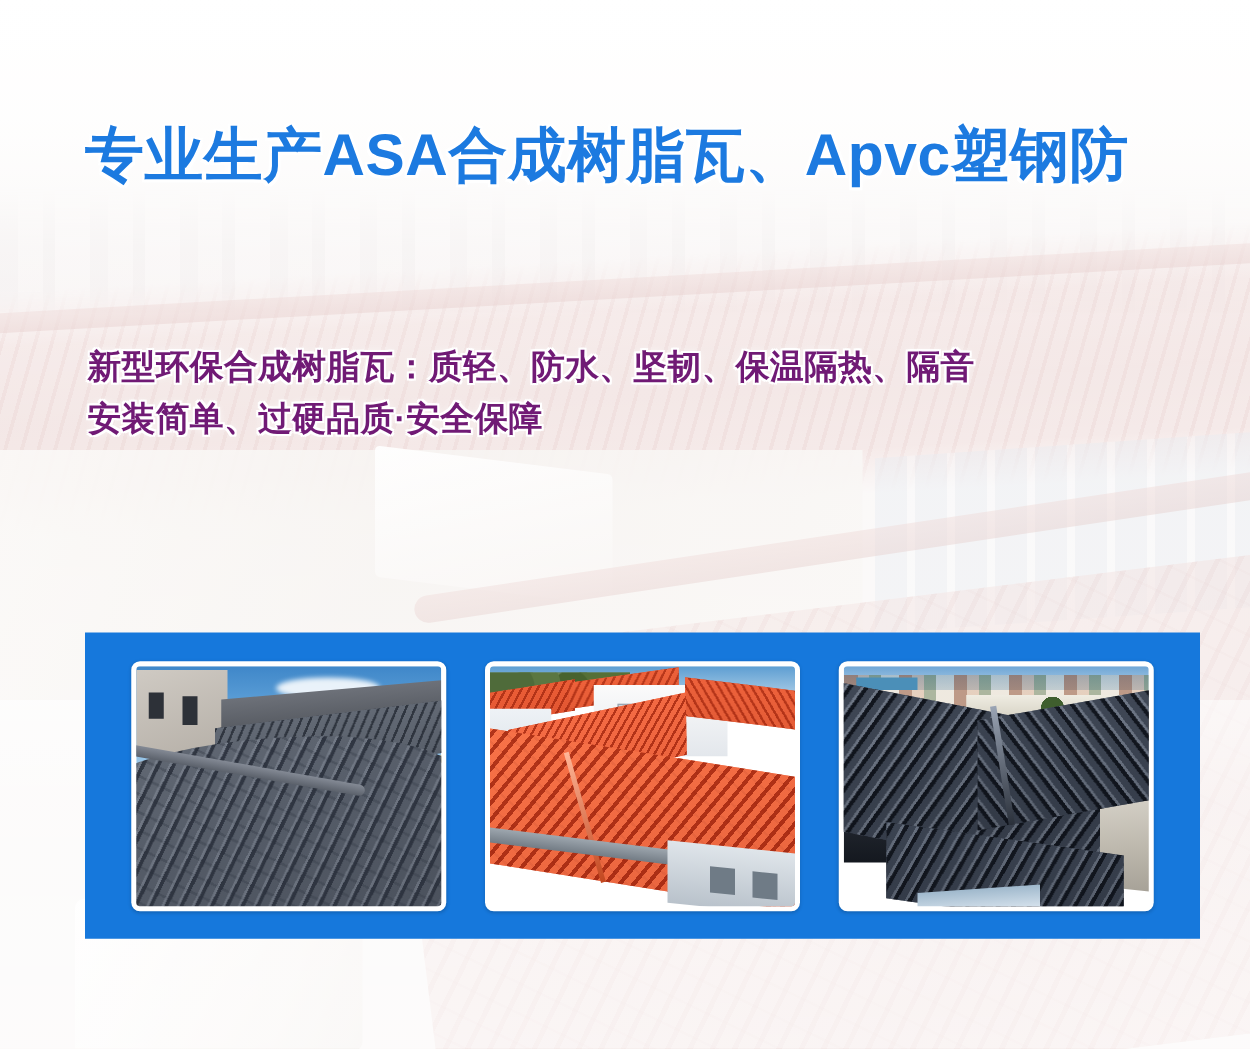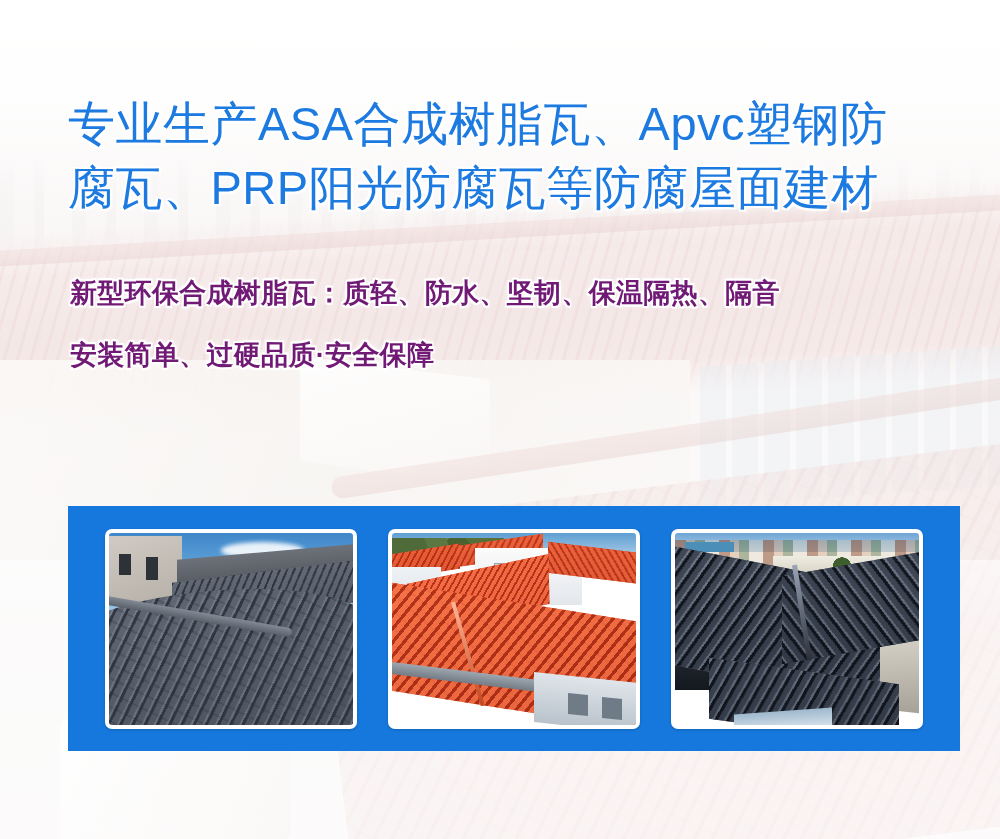--- a/index.html
+++ b/index.html
@@ -136,21 +136,21 @@
 
   
   .content { position:absolute; inset:0; }
 
   .title-block {
     position:absolute; left:68px; top:92px; width:880px;
   }
   .title-line {
     font-size:47px;
     line-height:64px;
-    font-weight:normal;
+    font-weight:bold;
     color:#1c7ae0;
     letter-spacing:.5px;
     white-space:nowrap;
     text-shadow:
        2px 0 0 #ffffff, -2px 0 0 #ffffff,
        0 2px 0 #ffffff, 0 -2px 0 #ffffff,
        2px 2px 0 #ffffff, -2px 2px 0 #ffffff,
        2px -2px 0 #ffffff, -2px -2px 0 #ffffff,
        0 0 9px rgba(255,255,255,.95),
        0 0 16px rgba(255,255,255,.8);
@@ -166,21 +166,21 @@
     color:#701a75;
     letter-spacing:.3px;
     white-space:nowrap;
     text-shadow:
        1.6px 0 0 #ffffff, -1.6px 0 0 #ffffff,
        0 1.6px 0 #ffffff, 0 -1.6px 0 #ffffff,
        1.6px 1.6px 0 #ffffff, -1.6px 1.6px 0 #ffffff,
        1.6px -1.6px 0 #ffffff, -1.6px -1.6px 0 #ffffff,
        0 0 7px rgba(255,255,255,.9);
   }
-  .sub-line.gap { margin-top:20px; }
+  .sub-line.gap { }
 
   
   .gallery {
     position:absolute;
     left:68px; top:506px;
     width:892px; height:245px;
     background:#1678dc;
     display:flex;
     align-items:center;
     justify-content:space-between;
@@ -458,21 +458,20 @@
     <div class="bg-ridge-b"></div>
     <div class="bg-dormer"></div>
     <div class="bg-bottom-wash"></div>
     <div class="bg-veil"></div>
   </div>
 
   <div class="content">
 
     <div class="title-block">
       <div class="title-line">专业生产ASA合成树脂瓦、Apvc塑钢防</div>
-      <div class="title-line">腐瓦、PRP阳光防腐瓦等防腐屋面建材</div>
     </div>
 
     <div class="sub-block">
       <div class="sub-line">新型环保合成树脂瓦：质轻、防水、坚韧、保温隔热、隔音</div>
       <div class="sub-line gap">安装简单、过硬品质·安全保障</div>
     </div>
 
     <div class="gallery">
 
       <div class="photo">

